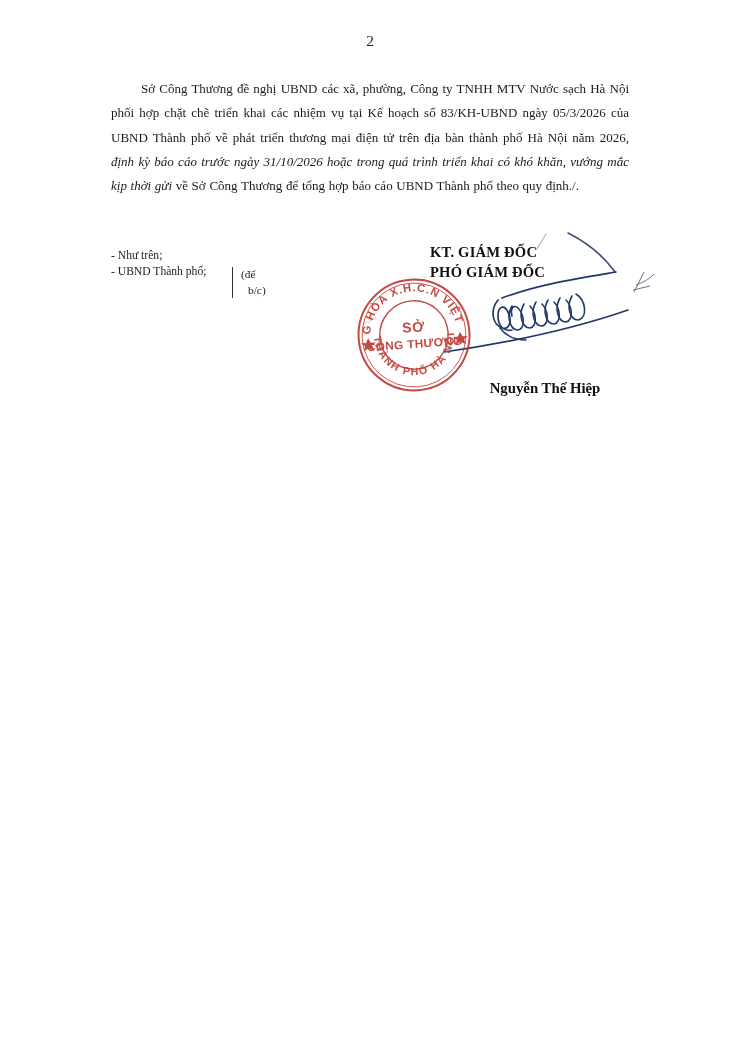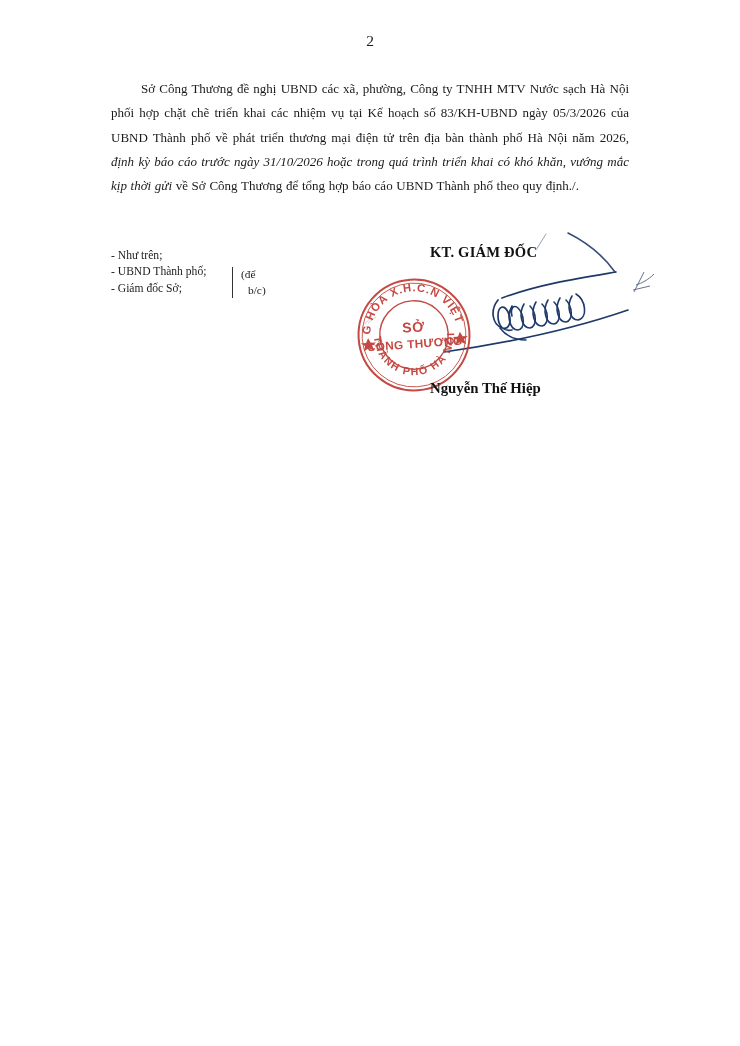--- a/index.html
+++ b/index.html
@@ -120,20 +120,21 @@
     font-size: 14.6px;
     line-height: 19.5px;
     letter-spacing: .2px;
     color: #111;
   }
   .signer-name {
     position: absolute;
     top: 380px;
     left: 430px;
     width: 230px;
+    text-align: center;
     font-weight: bold;
     font-size: 14.8px;
     color: #111;
   }
 
   
   .seal {
     position: absolute;
     left: 352px;
     top: 276px;
@@ -170,37 +171,35 @@
     </svg>
   </div>
 
   <div class="recipients">
     <div class="rec-row">
       <span>- Như trên;</span>
     </div>
     <div class="rec-row">
       <span>- UBND Thành phố;</span>
     </div>
-    <div class="rec-row">
-      <span>- Giám đốc Sở;</span>
-    </div>
 
     <div class="rec-bracket"></div>
     <div class="rec-note">
       <div>(để</div>
       <div>b/c)</div>
     </div>
 
     <svg class="pencil-smudge" viewBox="0 0 18 12">
       <path d="M2 10 L9 2 M5 9 L13 3" stroke="#8c8c8c" stroke-width="0.9" fill="none"></path>
     </svg>
   </div>
 
   <div class="sign-block">
     <div class="sign-title">KT. GIÁM ĐỐC</div>
+    <div class="sign-title">PHÓ GIÁM ĐỐC</div>
   </div>
 
   <svg class="signature" viewBox="0 0 220 140">
     <g stroke="#1f3a68" fill="none" stroke-linecap="round">
 
       <path d="M106 6 L96 22" stroke="#93a2b8" stroke-width="1"></path>
 
       <path d="M128 5 C150 16 165 30 175 44" stroke-width="1.6" opacity=".9"></path>
 
       <path d="M176 44 C140 50 100 56 62 70" stroke-width="1.7"></path>

